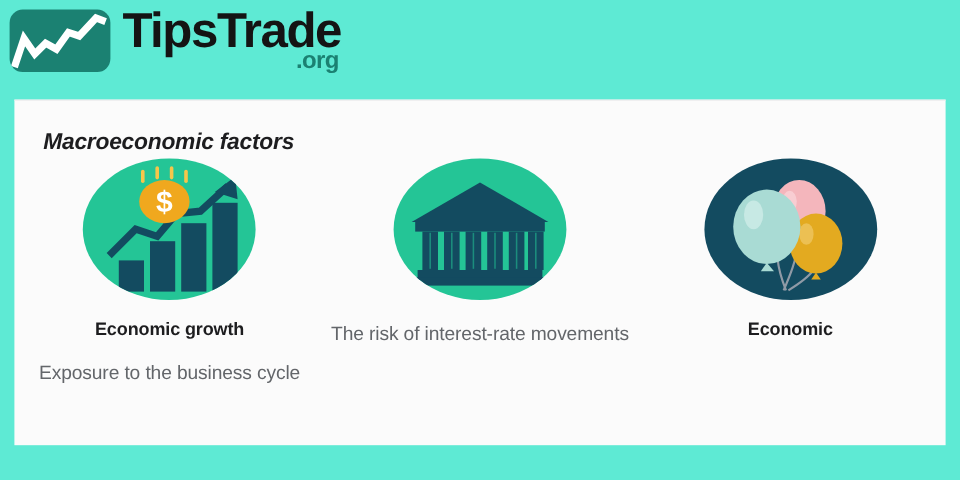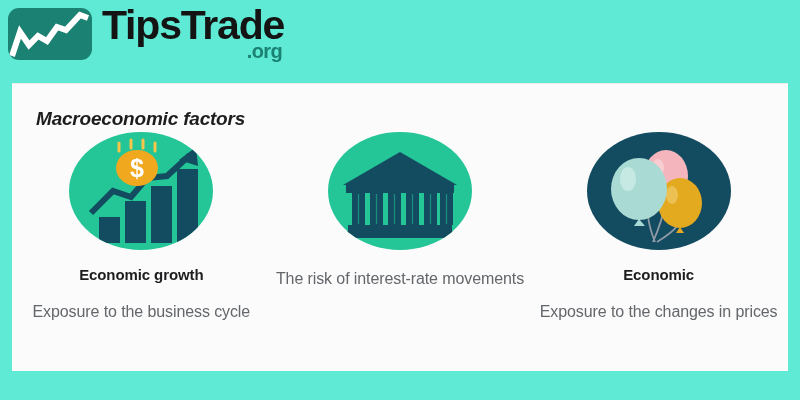--- a/index.html
+++ b/index.html
@@ -171,18 +171,17 @@
             <ellipse cx="93" cy="71" rx="22" ry="25" fill="#e3aa20"></ellipse>
             <ellipse cx="85" cy="63" rx="6" ry="9" fill="#efc764" opacity="0.75"></ellipse>
             <polygon points="93,95 89,101 97,101" fill="#e3aa20"></polygon>
 
             <ellipse cx="52" cy="57" rx="28" ry="31" fill="#a9dbd4"></ellipse>
             <ellipse cx="41" cy="47" rx="8" ry="12" fill="#ccebe6" opacity="0.85"></ellipse>
             <polygon points="52,87 47,94 58,94" fill="#a9dbd4"></polygon>
           </svg>
         </div>
         <div class="card-title">Economic</div>
-        <div class="card-sub">Exposure to the changes in prices</div>
       </div>
 
     </div>
   </div>
 </div>
 
 </body></html>

